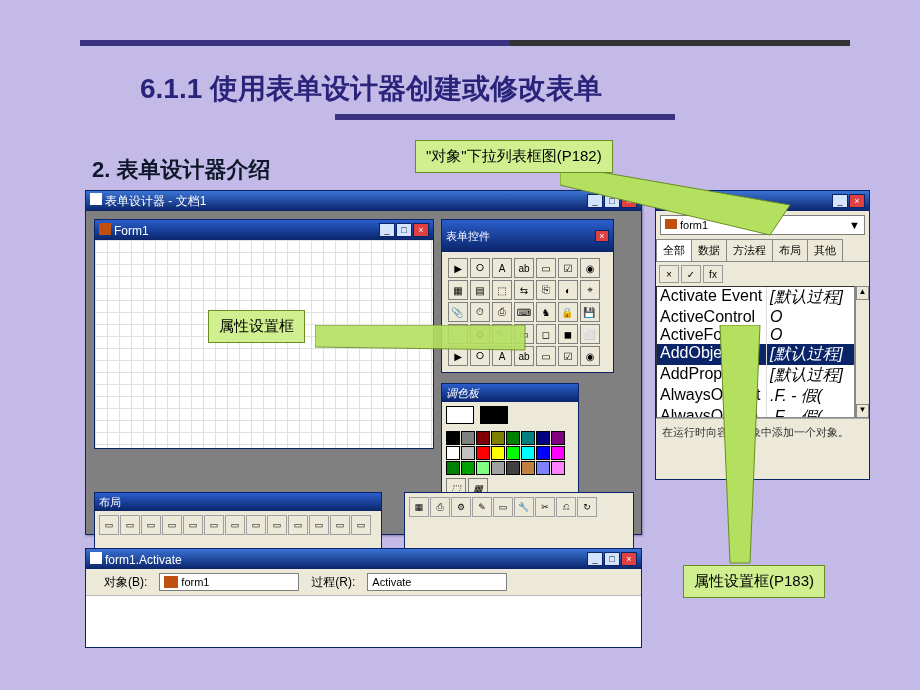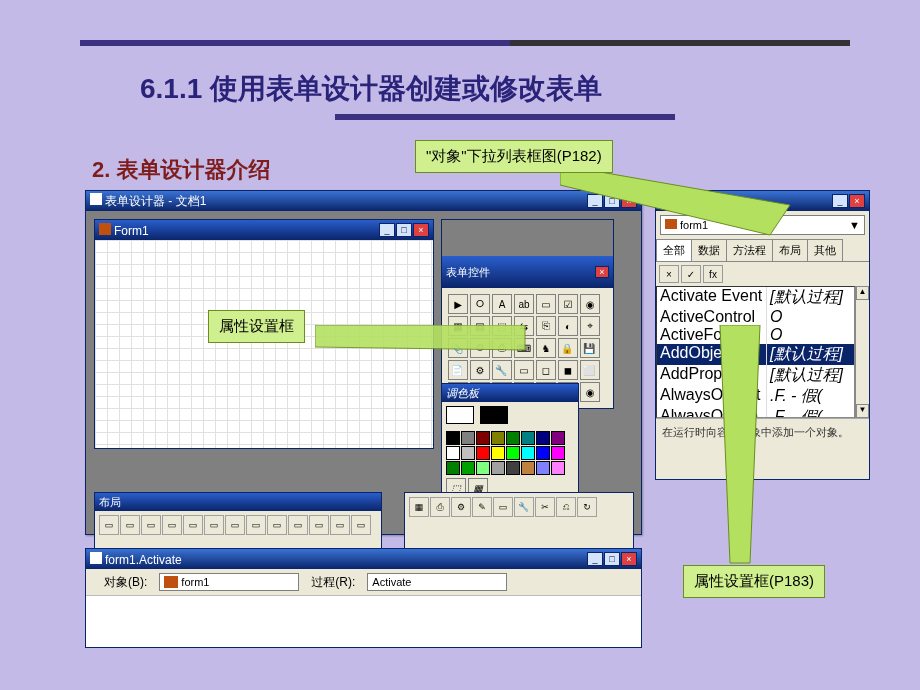--- a/index.html
+++ b/index.html
@@ -2,21 +2,21 @@
 <html><head>
 <meta charset="utf-8">
 <style>
 * { box-sizing: border-box; margin: 0; padding: 0; }
 body { font-family: "SimSun", "Microsoft YaHei", sans-serif; background: #c4bae8; width: 920px; height: 690px; position: relative; overflow: hidden; }
 .accent-bar { position: absolute; background: #3a3280; }
 .accent-bar.top { top: 40px; left: 80px; width: 430px; height: 6px; }
 .accent-bar.right-top { top: 40px; left: 510px; width: 340px; height: 6px; background: #333; }
 .accent-bar.bottom { top: 114px; left: 335px; width: 340px; height: 6px; }
 .slide-title { position: absolute; top: 70px; left: 140px; font-size: 28px; font-weight: bold; color: #2a237a; font-family: "SimHei", sans-serif; }
-.section-label { position: absolute; top: 155px; left: 92px; font-size: 22px; font-weight: bold; color: #7f1d1d; font-family: "SimHei", sans-serif; }
+.section-label { position: absolute; top: 155px; left: 92px; font-size: 22px; font-weight: bold; color: #0f172a; font-family: "SimHei", sans-serif; }
 
 
 .callout { position: absolute; background: #d0f090; border: 1.5px solid #6a8c20; font-size: 15px; padding: 6px 10px; font-family: "SimSun", sans-serif; color: #000; z-index: 100; }
 .callout.c1 { top: 140px; left: 415px; }
 .callout.c2 { top: 310px; left: 208px; }
 .callout.c3 { top: 565px; left: 683px; }
 
 
 .xpwin { position: absolute; background: #ece9d8; border: 1px solid #0a246a; box-shadow: 1px 1px 2px rgba(0,0,0,0.3); }
 .xpwin.main { top: 190px; left: 85px; width: 557px; height: 345px; background: #fff; }
@@ -26,21 +26,21 @@
 .titlebar-btn.close { background: #e04040; color: #fff; }
 
 
 .form1 { position: absolute; top: 8px; left: 8px; width: 340px; height: 230px; border: 1px solid #0a246a; background: #ece9d8; }
 .form1 .titlebar { background: linear-gradient(to bottom, #2a5ecc, #0a246a); }
 .form1 .fox-icon { display: inline-block; width: 12px; height: 12px; background: #c05010; margin-right: 3px; }
 .form1-body { width: 100%; height: calc(100% - 20px); background: #fff; background-image: repeating-linear-gradient(to right, #e0e0e0 0 1px, transparent 1px 12px), repeating-linear-gradient(to bottom, #e0e0e0 0 1px, transparent 1px 12px); }
 
 
 .toolbox { position: absolute; top: 8px; left: 355px; width: 173px; border: 1px solid #0a246a; }
-.toolbox .panel-title { background: linear-gradient(to bottom, #2a5ecc, #0a246a); color: #fff; font-size: 11px; padding: 16px 4px; height: 18px; display: flex; justify-content: space-between; align-items: center; margin-top: 36px; }
+.toolbox .panel-title { background: linear-gradient(to bottom, #2a5ecc, #0a246a); color: #fff; font-size: 11px; padding: 16px 4px; height: 18px; display: flex; justify-content: space-between; align-items: center; }
 .toolbox-body { background: #ece9d8; padding: 6px; display: grid; grid-template-columns: repeat(7, 20px); gap: 2px; }
 .tool-btn { width: 20px; height: 20px; background: #ece9d8; border: 1px solid #808080; font-size: 10px; display: flex; align-items: center; justify-content: center; }
 
 
 .palette { position: absolute; top: 172px; left: 355px; width: 138px; border: 1px solid #0a246a; font-style: italic; }
 .palette .panel-title { background: linear-gradient(to bottom, #2a5ecc, #0a246a); color: #fff; font-size: 11px; padding: 2px 4px; height: 18px; }
 .palette-body { background: #ece9d8; padding: 4px; }
 .palette-row { display: flex; gap: 1px; margin-bottom: 1px; }
 .swatch { width: 14px; height: 14px; border: 1px solid #000; }
 .swatch-big { width: 28px; height: 18px; border: 1px solid #000; display: inline-block; margin-right: 2px; }

